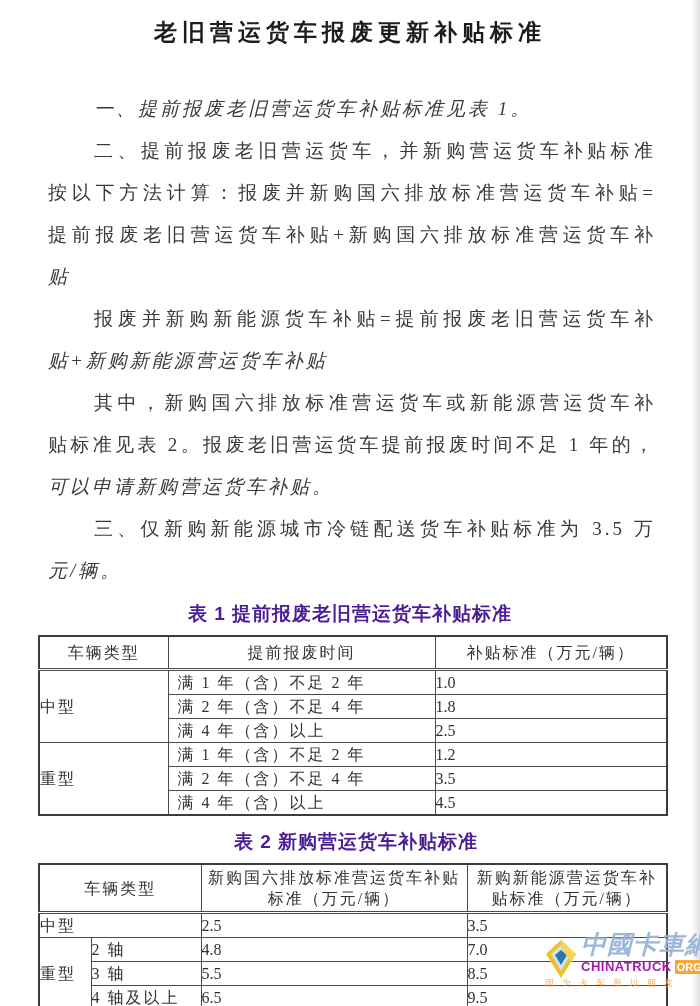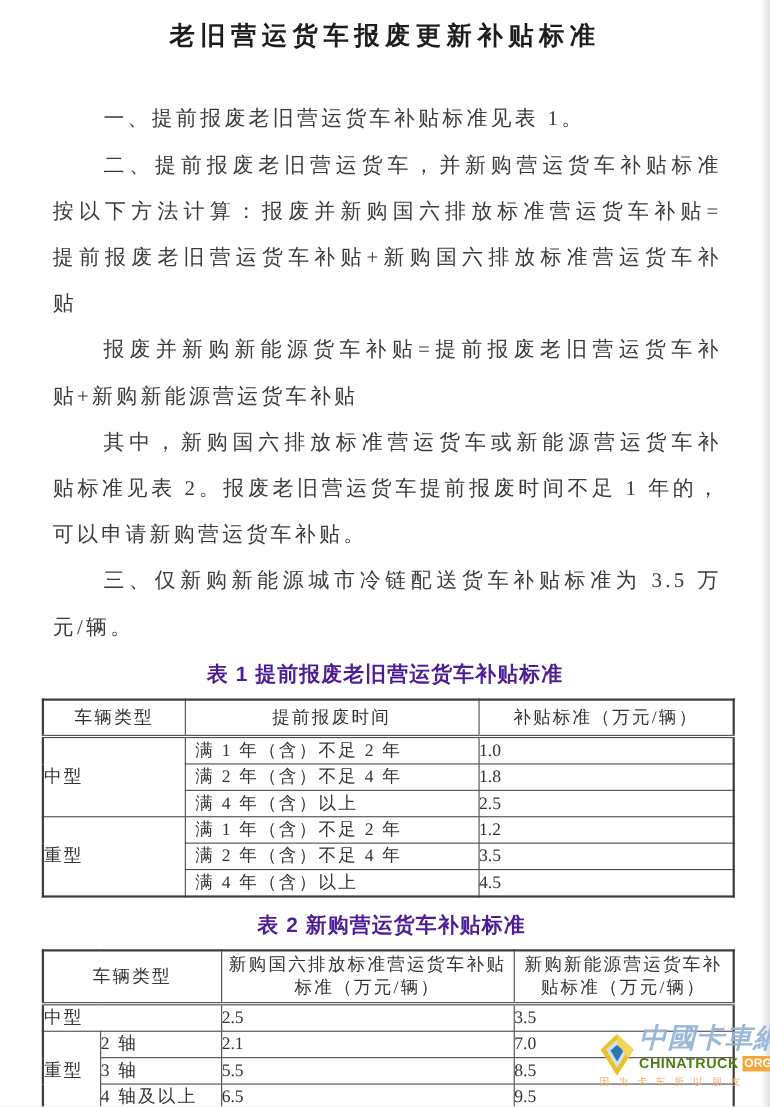--- a/index.html
+++ b/index.html
@@ -32,21 +32,21 @@
     font-size:19px;
     line-height:42px;
     letter-spacing:3px;
     color:#3a3a3a;
   }
   .ln{
     text-align:justify;
     text-align-last:justify;
     word-break:break-all;
   }
-  .ln.natural{text-align:center;text-align-last:left;}
+  .ln.natural{text-align:center;text-align-last:left;font-style:italic;}
   .ln.indent{text-indent:46px;}
   .tbl-caption{
     margin-top:9px;
     text-align:center;
     font-family:"Liberation Sans", sans-serif;
     font-size:19px;line-height:25px;
     font-weight:bold;letter-spacing:1px;
     color:#4c1d95;
   }
   table{
@@ -95,21 +95,21 @@
     letter-spacing:1px;
     color:#96b5d6;
     white-space:nowrap;
     opacity:.95;
   }
   .wm-en-row{display:flex;align-items:center;margin-top:0;}
   .wm-en{
     font-family:"Liberation Sans", sans-serif;
     font-size:13px;font-weight:bold;
     letter-spacing:.5px;
-    color:#4d7c0f;
+    color:#a21caf;
     text-align:center;
   }
   .wm-tld{
     font-family:"Liberation Sans", sans-serif;
     font-size:11px;font-weight:bold;
     color:#ffffff;
     background:#f6a73a;
     padding:0 2px;margin-left:3px;
     line-height:14px;
   }
@@ -206,21 +206,21 @@
       <th>新购新能源营运货车补贴标准（万元/辆）</th>
     </tr>
     <tr>
       <td colspan="2">中型</td>
       <td class="num">2.5</td>
       <td class="num">3.5</td>
     </tr>
     <tr>
       <td rowspan="3">重型</td>
       <td>2 轴</td>
-      <td class="num">2.1</td>
+      <td class="num">4.8</td>
       <td class="num">7.0</td>
     </tr>
     <tr>
       <td>3 轴</td>
       <td class="num">5.5</td>
       <td class="num">8.5</td>
     </tr>
     <tr>
       <td>4 轴及以上</td>
       <td class="num">6.5</td>

